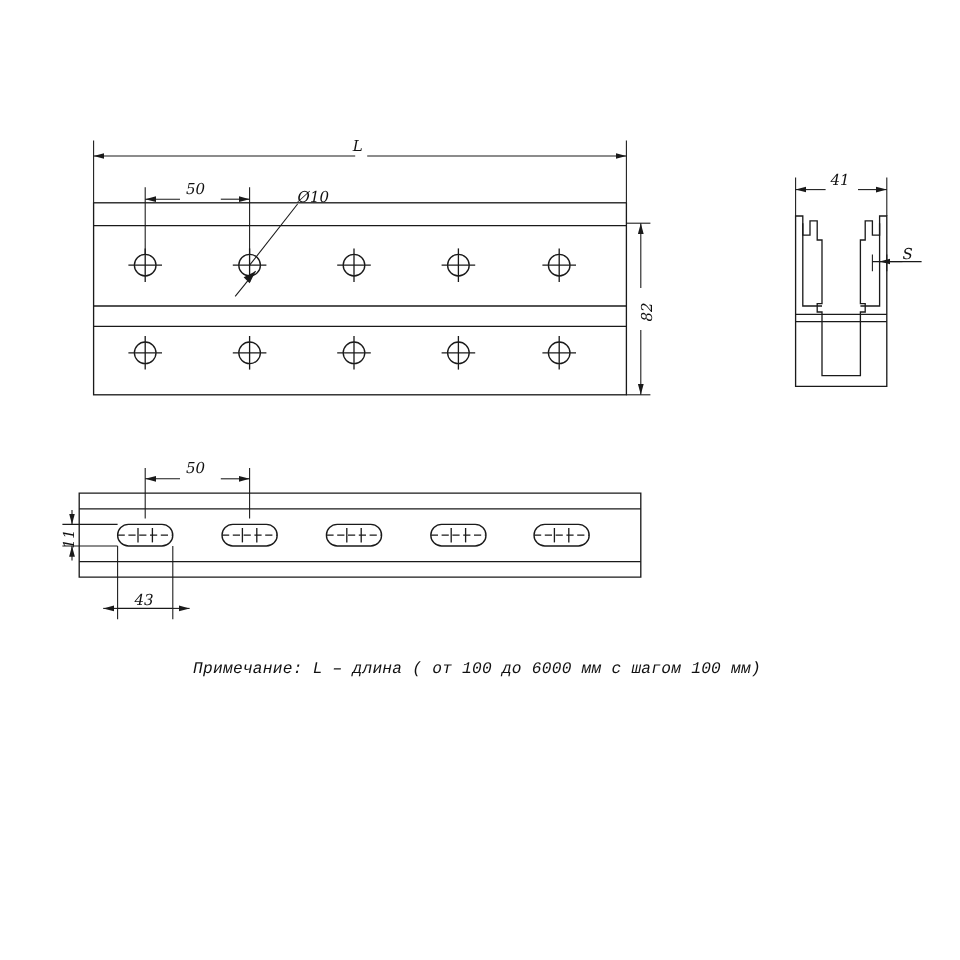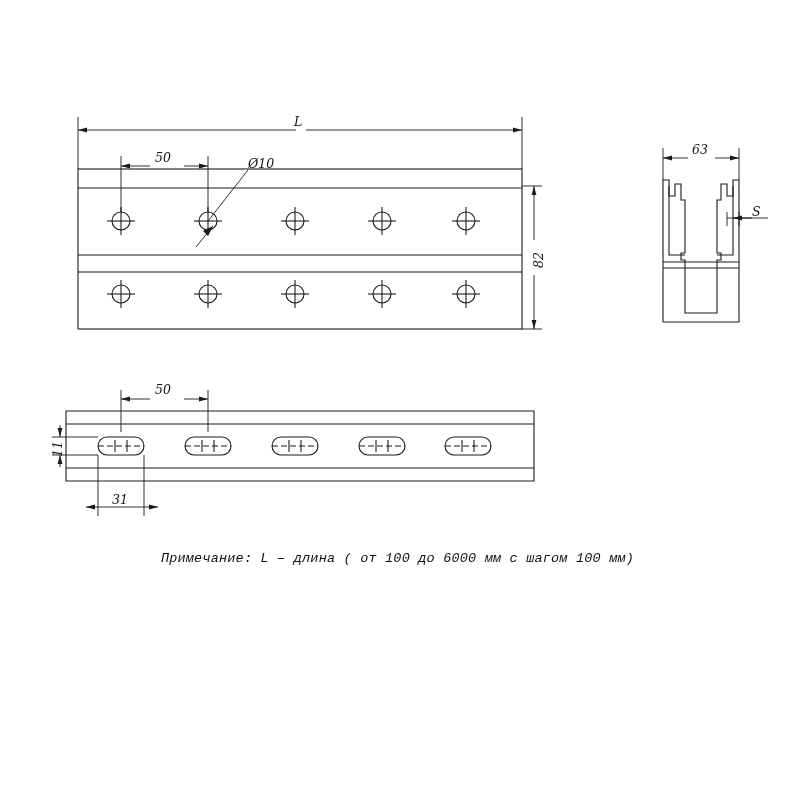--- a/index.html
+++ b/index.html
@@ -215,21 +215,21 @@
       <line x1="144" y1="507" x2="158" y2="507" marker-end="url(#arrL)"></line>
       <line x1="98" y1="507" x2="144" y2="507"></line>
     </g>
   </g>
 </svg>
 
 <div class="dim-label" style="left:294px; top:114px;">L</div>
 <div class="dim-label" style="left:155px; top:150px;">50</div>
 <div class="dim-label" style="left:248px; top:156px;">Ø10</div>
 <div class="dim-label rot-90" style="left:531px; top:268px;">82</div>
-<div class="dim-label" style="left:692px; top:142px;">63</div>
+<div class="dim-label" style="left:692px; top:142px;">41</div>
 <div class="dim-label" style="left:752px; top:204px;">S</div>
 <div class="dim-label" style="left:155px; top:382px;">50</div>
 <div class="dim-label rot-90" style="left:50px; top:457px;">11</div>
-<div class="dim-label" style="left:112px; top:492px;">31</div>
+<div class="dim-label" style="left:112px; top:492px;">43</div>
 
 <div class="note-block">
   <div class="note-line-1">Примечание: L – длина ( от 100 до 6000 мм с шагом 100 мм)</div>
 </div>
 
 </body></html>

